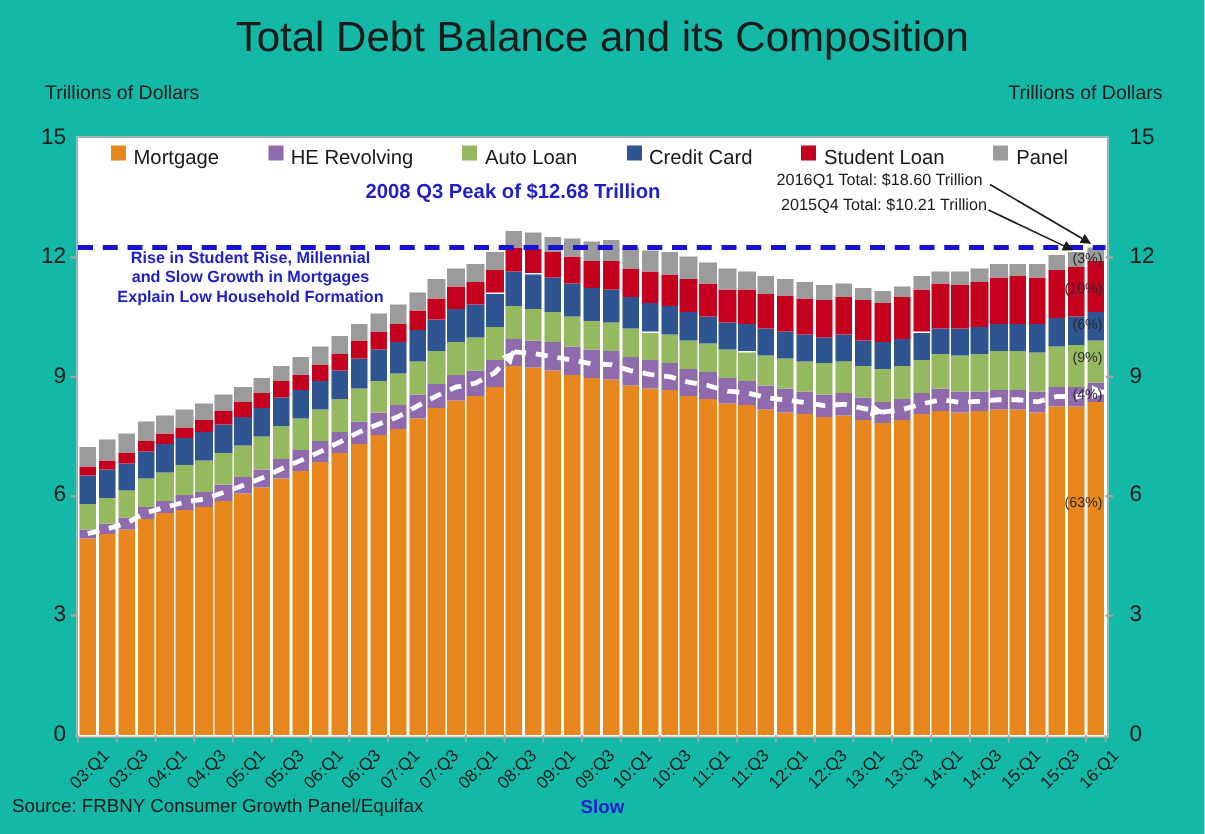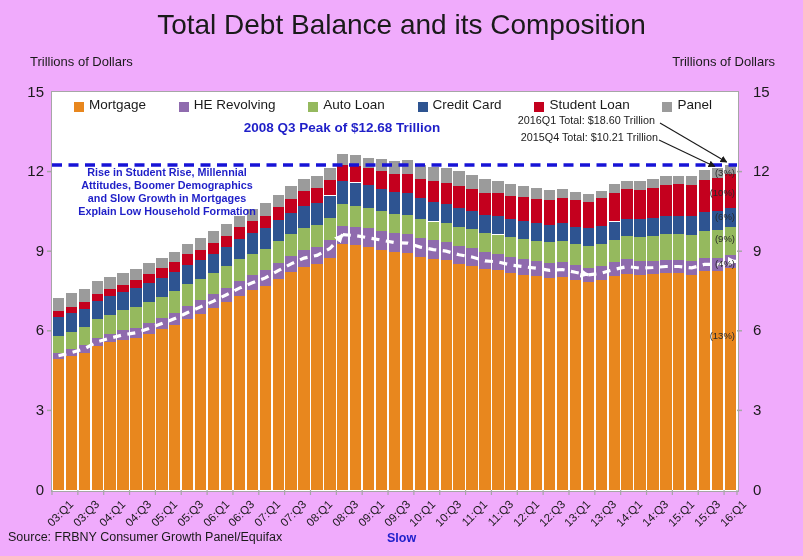--- a/index.html
+++ b/index.html
@@ -1,32 +1,32 @@
 <!DOCTYPE html>
 <html><head>
 <meta charset="utf-8">
 <style>
   html,body{margin:0;padding:0;background:#fff;}
   body{width:803px;height:556px;font-family:"Liberation Sans",sans-serif;position:relative;overflow:hidden;}
-  .page{position:absolute;left:0;top:0;width:803px;height:556px;background:#f0abfc;}
+  .page{position:absolute;left:0;top:0;width:803px;height:556px;background:#14b8a6;}
   .title{position:absolute;top:9px;left:0;width:100%;text-align:center;font-size:28px;color:#1a1a1a;}
   .axis-title{position:absolute;top:54px;font-size:13px;color:#1a1a1a;}
   .at-left{left:30px;}
   .at-right{right:28px;}
   .ylabs{position:absolute;left:0;top:0;width:803px;height:556px;pointer-events:none;}
   .ylab{position:absolute;font-size:15px;color:#1a1a1a;}
   .ylab.l{left:0;width:44px;text-align:right;}
   .ylab.r{left:753px;text-align:left;}
   .chart-region{position:absolute;left:51px;top:91px;width:688px;height:401px;border:1.5px solid #a6a6a6;box-sizing:border-box;background:#fff;}
   #bars{position:absolute;left:0;top:0;width:685px;height:398px;}
   .bar-col{position:absolute;top:0;height:398px;}
   .seg{position:absolute;left:0;right:0;}
   #overlay{position:absolute;left:0;top:0;width:685px;height:398px;overflow:visible;pointer-events:none;}
   .legend{position:absolute;left:22px;right:26px;top:5px;display:flex;justify-content:space-between;align-items:center;font-size:13.5px;color:#1a1a1a;z-index:5;}
-  .legend-item{display:flex;align-items:flex-end;gap:5px;white-space:nowrap;}
+  .legend-item{display:flex;align-items:flex-start;gap:5px;white-space:nowrap;}
   .swatch{width:10px;height:10px;display:inline-block;}
   .ann-center{position:absolute;left:100px;top:27px;width:380px;text-align:center;color:#1f1fc8;font-weight:bold;font-size:13.5px;line-height:17px;z-index:5;}
   .ann-left{position:absolute;left:8px;top:74px;width:214px;text-align:center;color:#1f1fc8;font-weight:bold;font-size:10.8px;line-height:13px;z-index:5;}
   .total{position:absolute;font-size:10.8px;color:#1a1a1a;white-space:nowrap;z-index:5;}
   .t1{right:83px;top:22px;}
   .t2{right:80px;top:39px;}
   .pct{position:absolute;right:3px;font-size:9.5px;color:#2a2a2a;white-space:nowrap;z-index:5;}
   #xlabels{position:absolute;left:0;top:0;width:685px;height:0;}
   .xlab{position:absolute;font-size:11.5px;color:#1a1a1a;white-space:nowrap;transform:translateX(-100%) rotate(-45deg);transform-origin:100% 0;}
   .source{position:absolute;left:8px;top:530px;font-size:12.5px;color:#1a1a1a;}
@@ -82,21 +82,20 @@
           <span>Panel</span>
         </span>
       </div>
 
     <div class="ann-center">
       <div>2008 Q3 Peak of $12.68 Trillion</div>
     </div>
 
     <div class="ann-left">
       <div>Rise in Student Rise,  Millennial</div>
-      <div>Attitudes, Boomer Demographics</div>
       <div>and Slow Growth in Mortgages</div>
       <div>Explain Low Household Formation</div>
     </div>
 
     <div class="total t1">2016Q1 Total: $18.60 Trillion</div>
     <div class="total t2">2015Q4 Total: $10.21 Trillion</div>
 
     <div id="bars">
         <div class="bar-col" style="left: 0.8px; width: 11.3245px;">
           <div class="seg" style="bottom: 0px; height: 131.075px; background: rgb(232, 135, 30);"></div>
@@ -574,21 +573,21 @@
         <polyline points="536.4,182.8 549.3,181.2 562.2,177.4 575.1,174.5 588.1,176.2 601.0,175.5 613.9,174.5 626.8,174.5 639.8,175.9 652.7,172.3 665.6,172.6 678.5,169.4 684.0,169.4" fill="none" stroke="#FFFFFF" stroke-width="3.2" stroke-dasharray="8 6.5" marker-end="url(#aw)"></polyline>
         <line x1="608" y1="31" x2="674.5377358490565" y2="69.96666666666664" stroke="#1a1a1a" stroke-width="1.1" marker-end="url(#ab)"></line>
         <line x1="607" y1="48" x2="662.6132075471697" y2="74.41599999999994" stroke="#1a1a1a" stroke-width="1.1" marker-end="url(#ab)"></line>
       </svg>
     <div id="pcts">
         <div class="pct" style="top: 74.9267px;">(3%)</div>
         <div class="pct" style="top: 94.8267px;">(10%)</div>
         <div class="pct" style="top: 118.707px;">(6%)</div>
         <div class="pct" style="top: 141.26px;">(9%)</div>
         <div class="pct" style="top: 166.467px;">(4%)</div>
-        <div class="pct" style="top: 238.107px;">(13%)</div>
+        <div class="pct" style="top: 238.107px;">(63%)</div>
       </div>
     <div id="xlabels">
         <span class="xlab" style="left: 15.4623px; top: 406px;">03:Q1</span>
         <span class="xlab" style="left: 41.3113px; top: 406px;">03:Q3</span>
         <span class="xlab" style="left: 67.1604px; top: 406px;">04:Q1</span>
         <span class="xlab" style="left: 93.0094px; top: 406px;">04:Q3</span>
         <span class="xlab" style="left: 118.858px; top: 406px;">05:Q1</span>
         <span class="xlab" style="left: 144.708px; top: 406px;">05:Q3</span>
         <span class="xlab" style="left: 170.557px; top: 406px;">06:Q1</span>
         <span class="xlab" style="left: 196.406px; top: 406px;">06:Q3</span>

